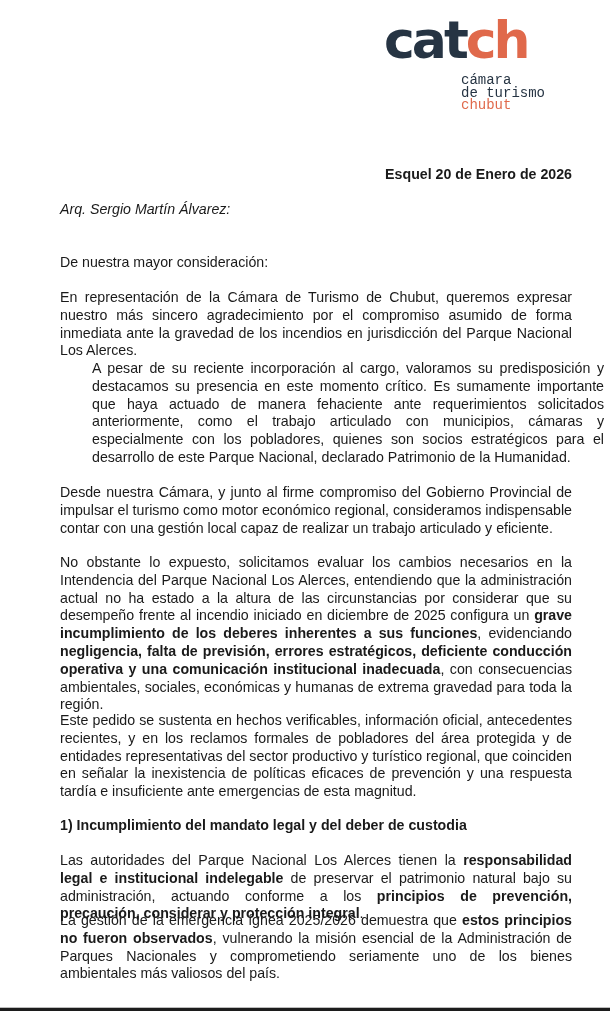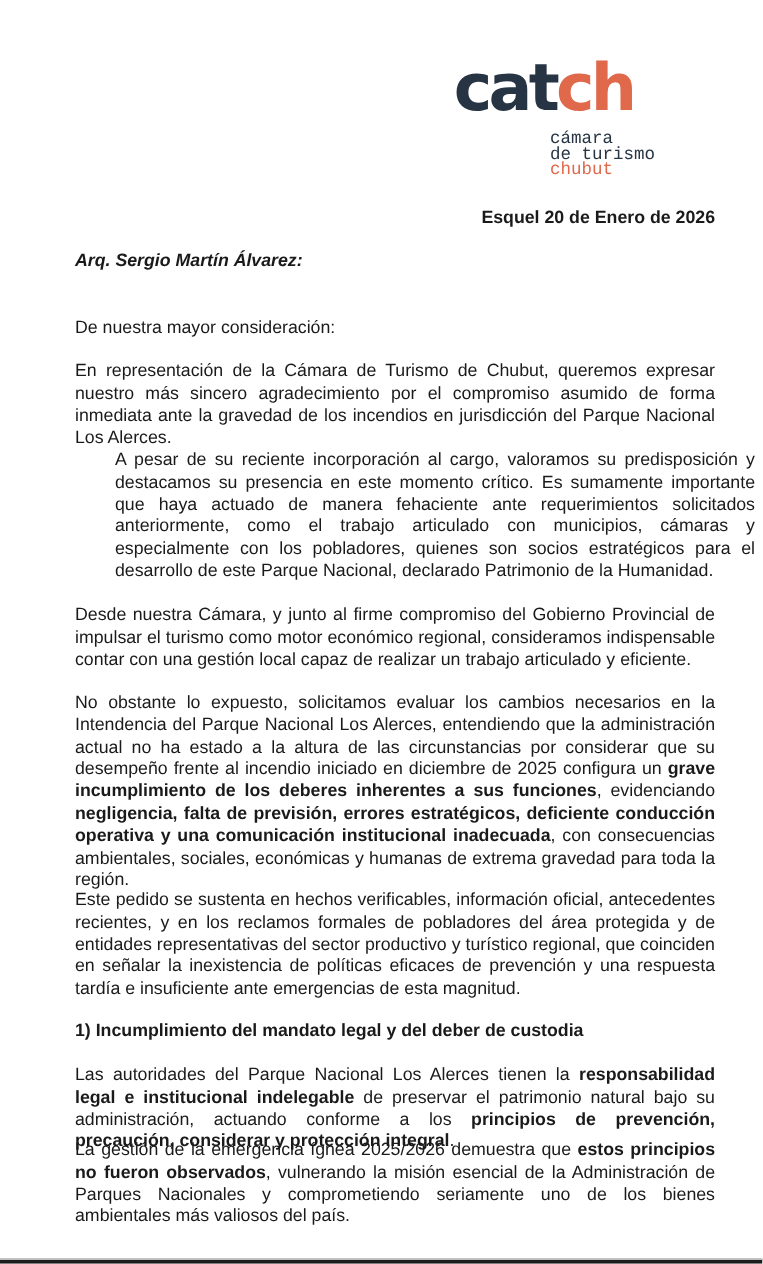--- a/index.html
+++ b/index.html
@@ -10,24 +10,23 @@
     body {
       width: 610px;
       height: 1011px;
       position: relative;
       overflow: hidden;
       font-family: "Liberation Sans", sans-serif;
       color: #1a1a1a;
     }
     .logo {
       position: absolute;
-      left: 363px;
+      left: 384px;
       top: 14px;
       width: 150px;
-      margin-top: 31px;
     }
     .logo-word {
       font-family: "DejaVu Sans", sans-serif;
       font-weight: bold;
       font-size: 52px;
       line-height: 52px;
       letter-spacing: -3px;
       height: 52px;
     }
     .logo-word .dark { color: #263443; }
@@ -60,21 +59,21 @@
       white-space: nowrap;
     }
     .block {
       position: absolute;
       left: 0;
       width: 512px;
       text-align: justify;
     }
     .block p { margin: 0; }
     .bold { font-weight: bold; }
-    .bolditalic { font-weight: bold; font-style: italic; }
+    .bolditalic { font-weight: normal; font-style: italic; }
     .heading { font-weight: bold; }
 
     .bottom-bar {
       position: absolute;
       left: 0;
       bottom: 0;
       width: 610px;
       height: 3px;
       background: #1c1c1c;
       border-top: 1px solid #bdbdbd;

